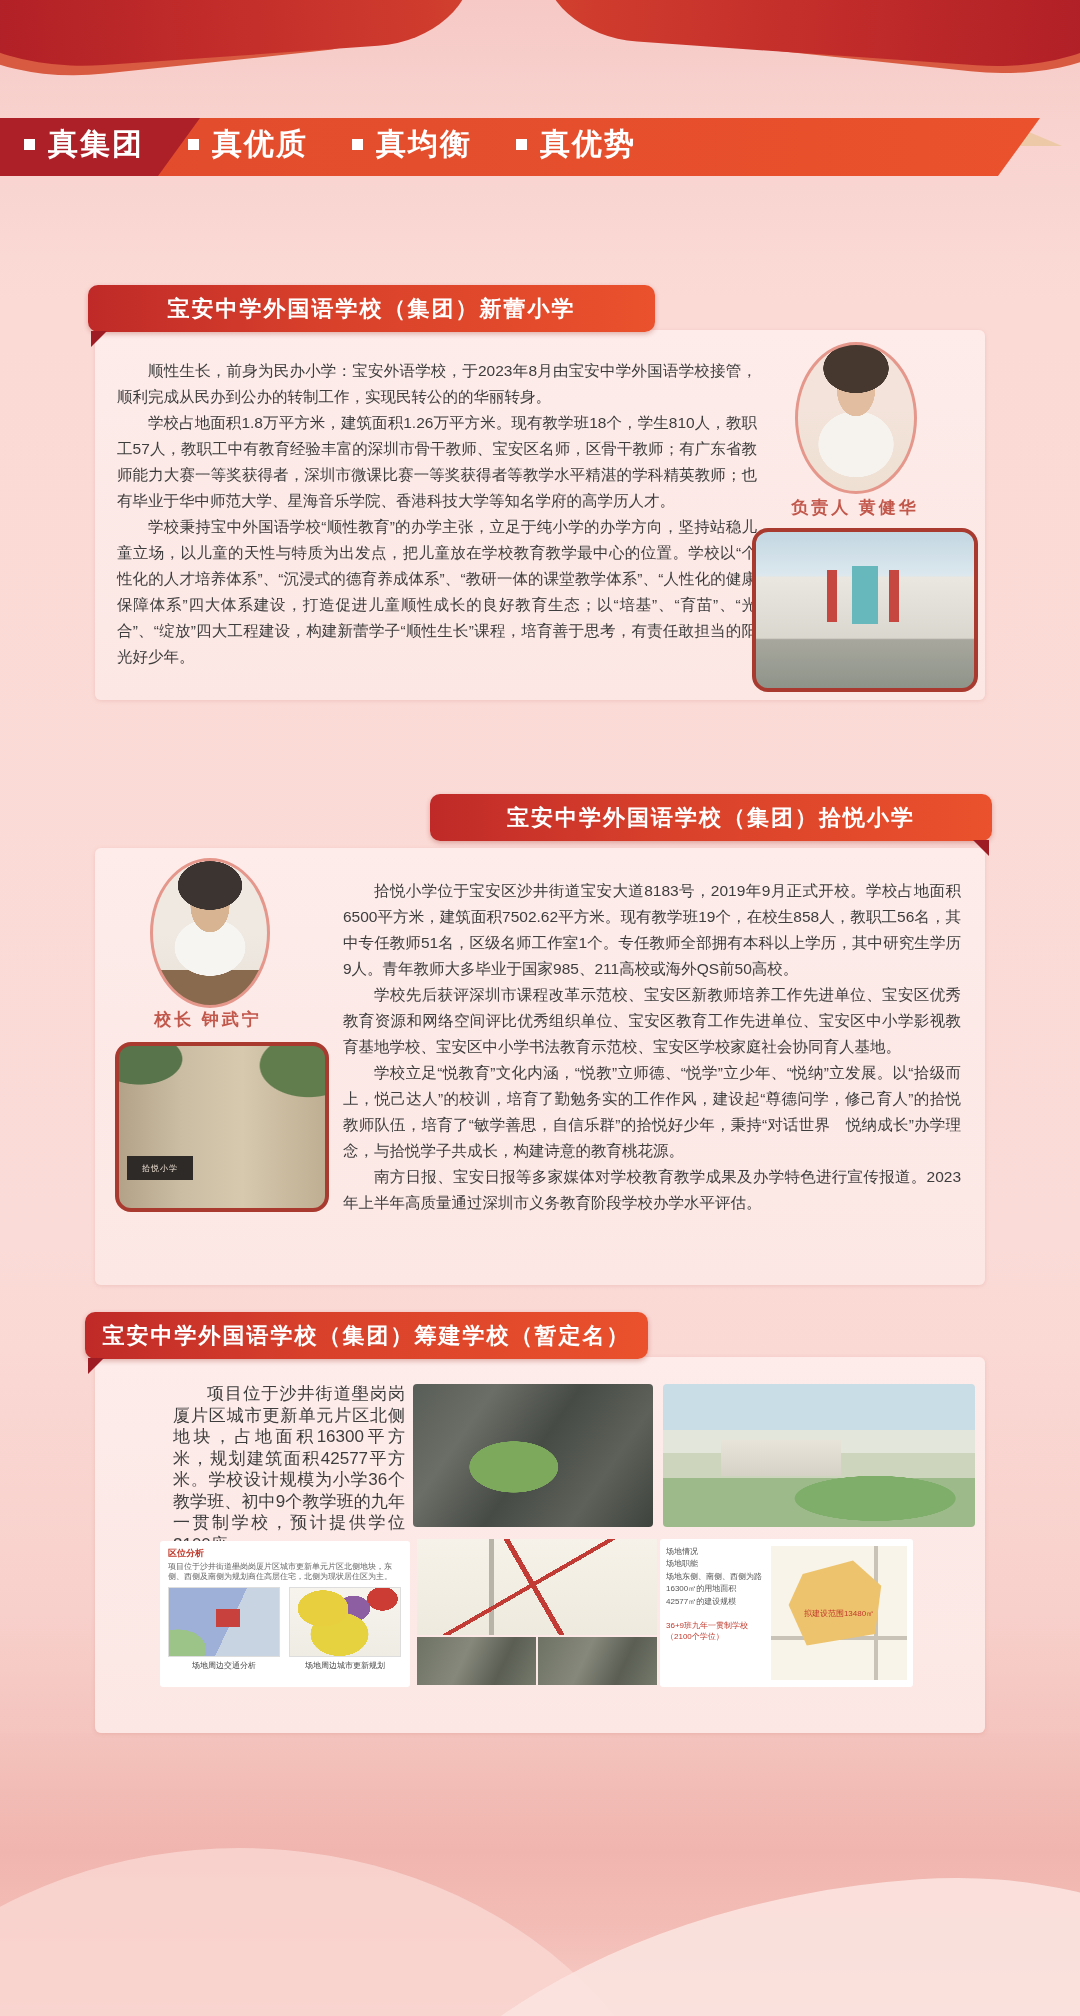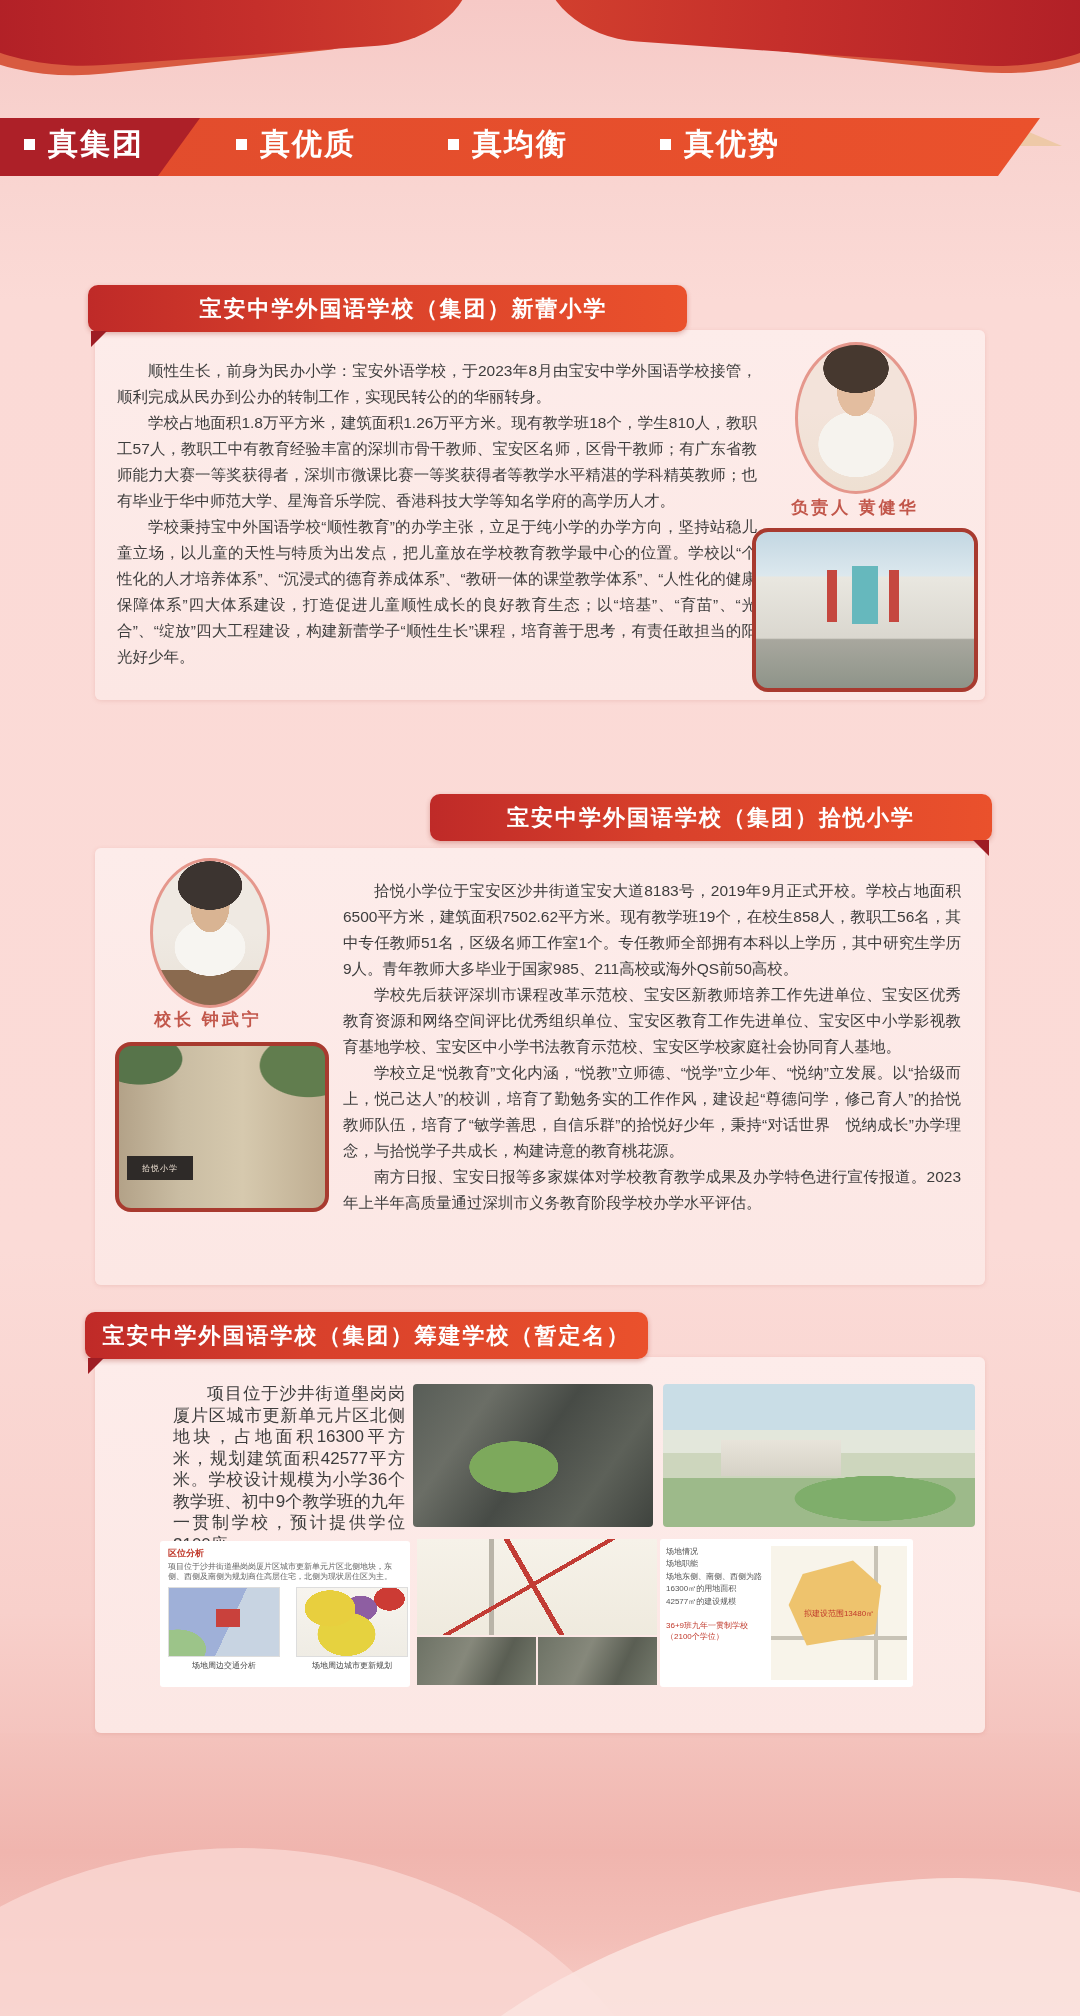--- a/index.html
+++ b/index.html
@@ -20,34 +20,34 @@
     border-radius:0 0 170px 100px/0 0 96px 78px;transform:rotate(4deg);}
   
   .banner{position:absolute;left:0;top:118px;width:1062px;height:58px;z-index:2;}
   .banner-main{position:absolute;left:0;top:0;width:1040px;height:58px;
     background:linear-gradient(90deg,#e14c2d,#ea512c);
     clip-path:polygon(0 0,1040px 0,998px 58px,0 58px);}
   .banner-fold{position:absolute;left:996px;top:0;width:66px;height:28px;
     background:#eec9a7;clip-path:polygon(0 0,66px 28px,0 28px);}
   .banner-dark{position:absolute;left:0;top:0;width:200px;height:58px;
     background:#ad2028;clip-path:polygon(0 0,200px 0,158px 58px,0 58px);}
-  .banner-items{position:absolute;left:24px;top:0;height:52px;display:flex;align-items:center;gap:48px;}
+  .banner-items{position:absolute;left:24px;top:0;height:52px;display:flex;align-items:center;}
   .banner-item{display:flex;align-items:center;margin-right:44px;color:#fff;
     font-weight:bold;font-size:30px;letter-spacing:2px;}
   .bullet{width:11px;height:11px;background:#fff;margin-right:13px;flex:0 0 auto;}
   
   .badge{position:absolute;height:47px;border-radius:10px;z-index:3;
     background:linear-gradient(90deg,#bf2a28 0%,#d8402b 40%,#ea512c 100%);
     color:#fff;font-weight:bold;font-size:22px;letter-spacing:2px;
     display:flex;align-items:center;justify-content:center;
     box-shadow:0 2px 5px rgba(150,30,20,.3);}
   .tail{position:absolute;width:0;height:0;}
   .tail-left{left:3px;bottom:-15px;border-top:16px solid #9e1d24;border-right:16px solid transparent;}
   .tail-right{right:3px;bottom:-15px;border-top:16px solid #9e1d24;border-left:16px solid transparent;}
-  .badge1{left:88px;top:285px;width:567px;padding-left:32px;}
+  .badge1{left:88px;top:285px;width:567px;}
   .badge2{left:430px;top:794px;width:562px;}
   .badge3{left:85px;top:1312px;width:563px;}
   
   .card{position:absolute;left:95px;width:890px;border-radius:6px;z-index:2;
     background:linear-gradient(180deg,#fdecea,#fce7e4);
     box-shadow:0 1px 4px rgba(190,100,90,.18);}
   .card1{top:330px;height:370px;}
   .card2{top:848px;height:437px;}
   .card3{top:1357px;height:376px;}
   .body-text p{margin:0;text-indent:2em;text-align:justify;color:#3d3d3d;
@@ -100,21 +100,21 @@
     background:
       linear-gradient(#e8e4da,#d6d2c6) ,
       radial-gradient(ellipse 100px 28px at 68% 80%,#7fae6b 80%,transparent 81%),
       linear-gradient(180deg,#c9dde6 0 32%,#e3e7db 32% 48%,#cdd6bd 48% 66%,#9dba8a 66% 100%);
     background-size:120px 36px,100% 100%,100% 100%;
     background-position:30% 52%,0 0,0 0;background-repeat:no-repeat;}
   .panelA{position:absolute;left:65px;top:184px;width:250px;height:146px;background:#fff;
     border-radius:3px;padding:6px 8px;box-sizing:border-box;}
   .pa-title{color:#c0392b;font-size:9px;font-weight:bold;}
   .pa-note{font-size:8px;color:#666;line-height:1.3;margin-top:2px;}
-  .pa-maps{display:flex;gap:16px;margin-top:4px;}
+  .pa-maps{display:flex;gap:9px;margin-top:4px;}
   .pa-col{width:112px;}
   .pa-map{width:112px;height:70px;border:1px solid #ddd;box-sizing:border-box;}
   .pa-map1{background-image:
       linear-gradient(#c9413c,#c9413c),
       radial-gradient(ellipse 40px 28px at 8% 90%,#9cc489 70%,transparent 71%),
       linear-gradient(115deg,#9fb0d8 0 55%,#c8d4e2 55%);
     background-size:24px 18px,100% 100%,100% 100%;
     background-position:55% 42%,0 0,0 0;background-repeat:no-repeat;}
   .pa-map2{background-image:
       radial-gradient(ellipse 28px 20px at 30% 30%,#e8cf3e 90%,transparent 91%),

